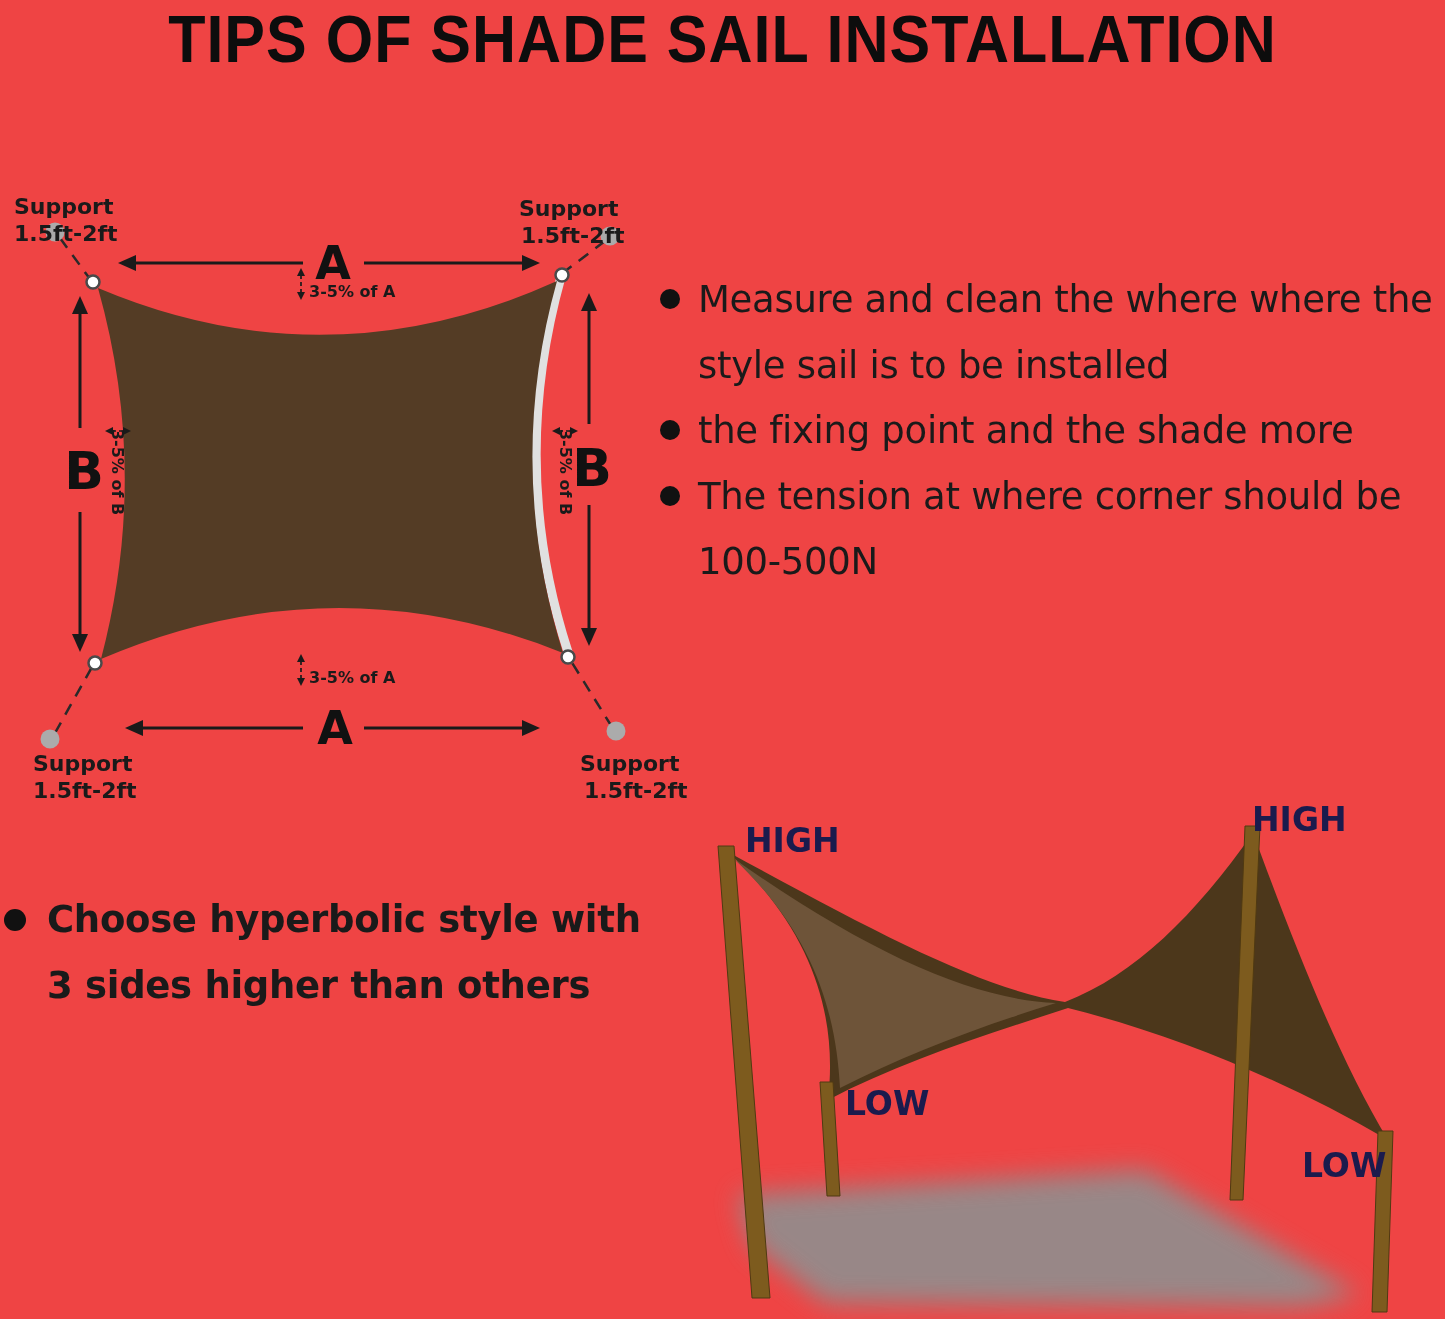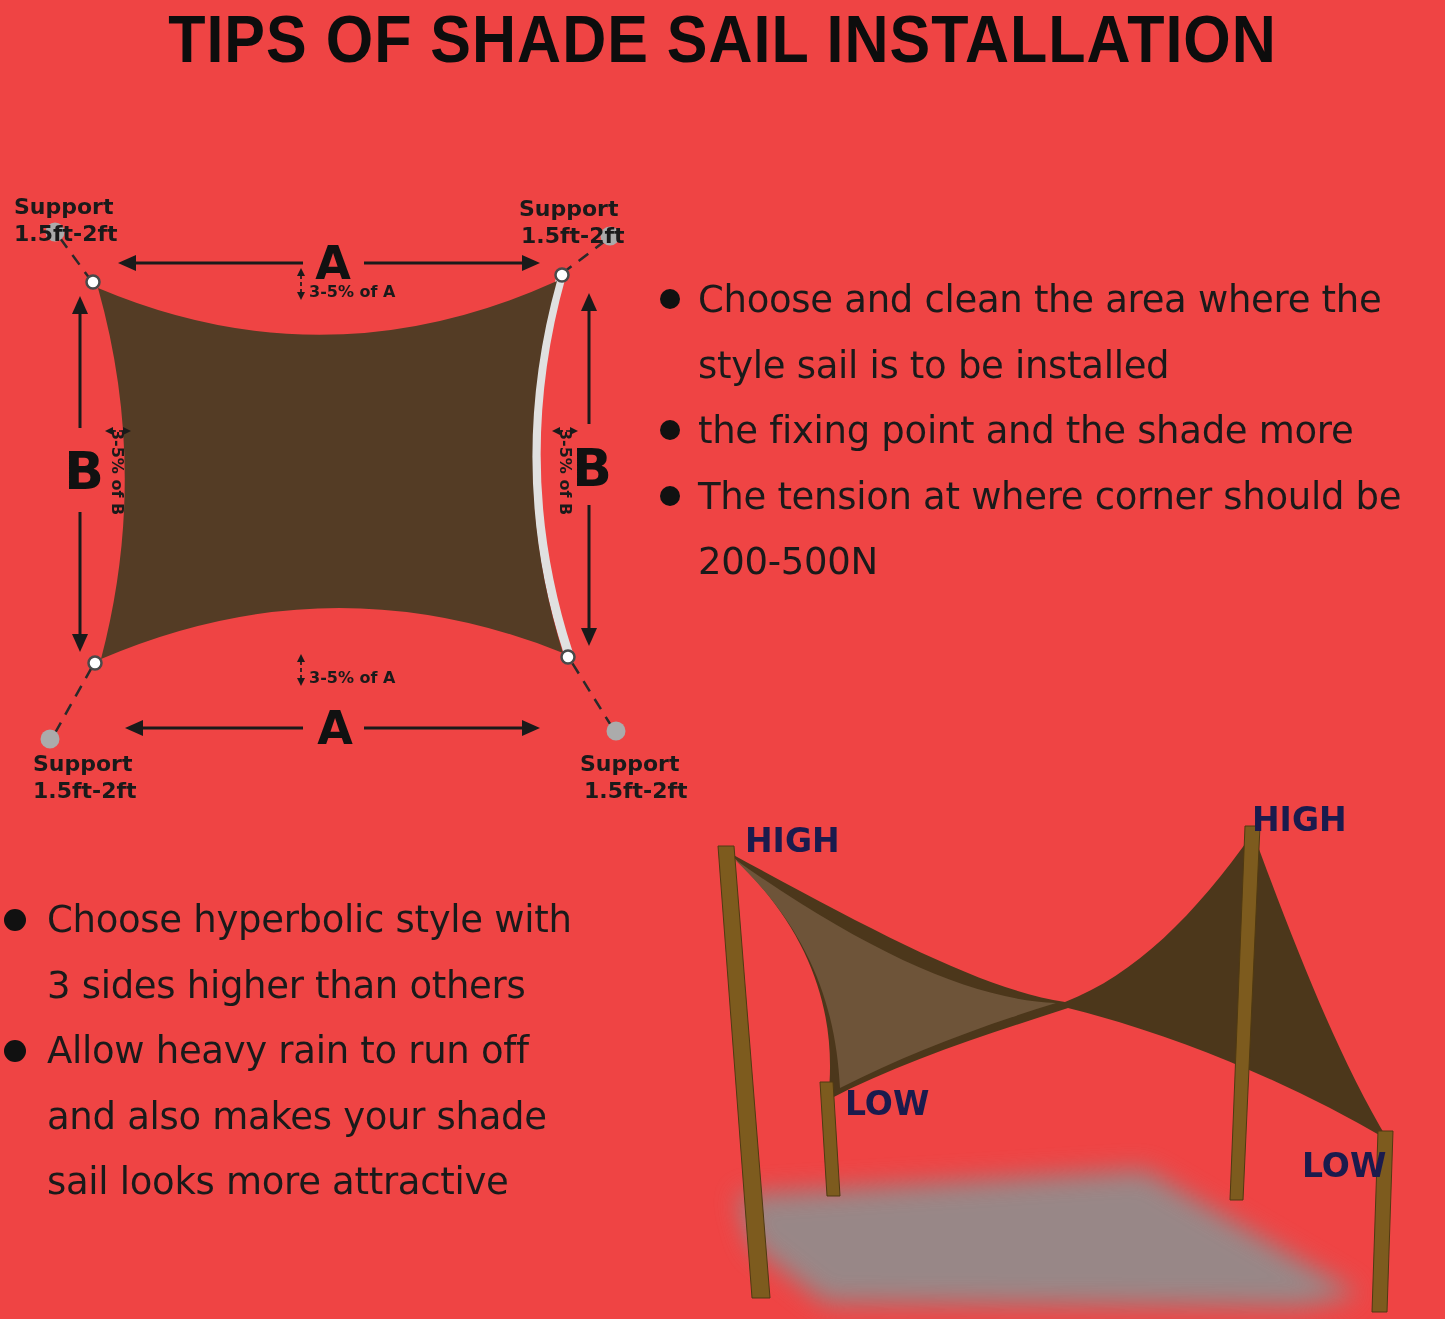--- a/index.html
+++ b/index.html
@@ -6,21 +6,21 @@
   .page{position:relative;width:1445px;height:1319px;background:#ef4444;overflow:hidden;
         font-family:"DejaVu Sans",sans-serif;color:#1a1a1a;}
   .title{position:absolute;top:2px;left:0;right:0;text-align:center;
          font-family:"Liberation Sans",sans-serif;font-weight:bold;font-size:61px;
          letter-spacing:1px;color:#0d0d0d;transform:scaleY(1.08);transform-origin:top center;
          white-space:nowrap;}
   .tips{position:absolute;font-size:37px;line-height:65.5px;letter-spacing:-0.3px;color:#1a1a1a;}
   .tips-right{left:656px;top:267px;width:789px;}
   .tips-left{left:4px;top:887px;width:640px;}
   .tip-item{position:relative;padding-left:42px;white-space:nowrap;}
-  .tips-left .tip-item{padding-left:43px;}
+  .tips-left .tip-item{padding-left:43px;font-weight:bold;}
   .tip-item .dot{position:absolute;left:4px;top:22px;width:20px;height:20px;border-radius:50%;
                  background:#111;}
   .tips-left .tip-item .dot{left:0;width:22px;height:22px;}
   svg{position:absolute;overflow:visible;}
   .diagram-svg{left:0;top:180px;}
   .illus-svg{left:640px;top:780px;}
   .dash-support{stroke:#2a2a2a;stroke-width:2.5;stroke-dasharray:12 9;fill:none;}
   .dash-sag{stroke:#1a1a1a;stroke-width:1.7;stroke-dasharray:4 3;fill:none;}
   .arrow-line{stroke:#1a1a1a;stroke-width:3;fill:none;}
   .arrow-head{fill:#1a1a1a;stroke:none;}
@@ -105,45 +105,39 @@
     <text class="support-t" x="521" y="243">1.5ft-2ft</text>
     <text class="support-t" x="33" y="771">Support</text>
     <text class="support-t" x="33" y="798">1.5ft-2ft</text>
     <text class="support-t" x="580" y="771">Support</text>
     <text class="support-t" x="584" y="798">1.5ft-2ft</text>
   </svg>
 
   <div class="tips tips-right">
     <div class="tip-item">
       <span class="dot"></span>
-      <div>Choose and clean the area where the</div>
+      <div>Measure and clean the where where the</div>
       <div>style sail is to be installed</div>
     </div>
     <div class="tip-item">
       <span class="dot"></span>
       <div>the fixing point and the shade more</div>
     </div>
     <div class="tip-item">
       <span class="dot"></span>
       <div>The tension at where corner should be</div>
-      <div>200-500N</div>
+      <div>100-500N</div>
     </div>
   </div>
 
   <div class="tips tips-left">
     <div class="tip-item">
       <span class="dot"></span>
       <div>Choose hyperbolic style with</div>
       <div>3 sides higher than others</div>
-    </div>
-    <div class="tip-item">
-      <span class="dot"></span>
-      <div>Allow heavy rain to run off</div>
-      <div>and also makes your shade</div>
-      <div>sail looks more attractive</div>
     </div>
   </div>
 
   <svg class="illus-svg" width="805" height="539" viewBox="640 780 805 539" xmlns="http://www.w3.org/2000/svg">
     <defs>
       <filter id="softblur" x="-30%" y="-30%" width="160%" height="160%">
         <feGaussianBlur stdDeviation="13"></feGaussianBlur>
       </filter>
     </defs>
 

